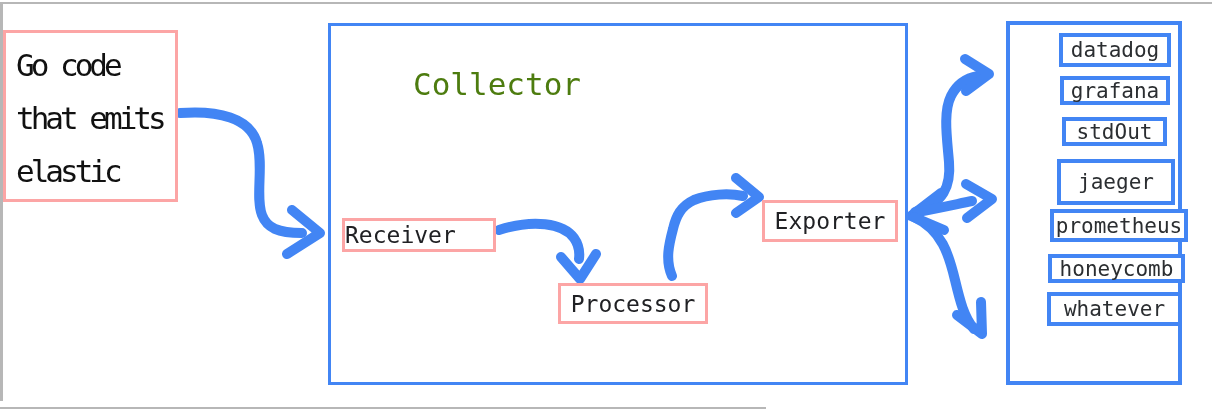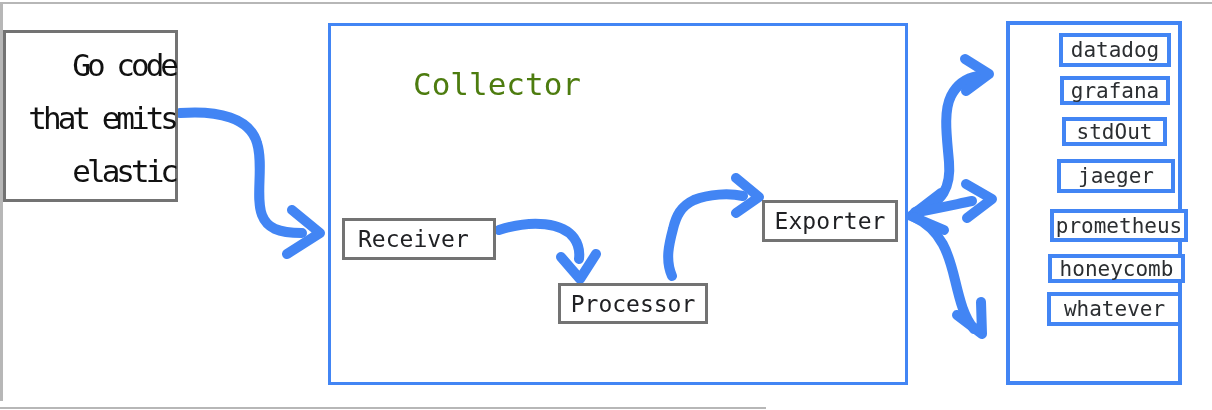--- a/index.html
+++ b/index.html
@@ -14,27 +14,26 @@
   }
   
   .edge { position: absolute; background: #b7b7b7; }
   .edge-top    { left: 0; top: 2px; width: 1212px; height: 2px; }
   .edge-left   { left: 0; top: 2px; width: 3px; height: 399px; }
   .edge-bottom { left: 0; top: 407px; width: 766px; height: 2px; }
 
   
   .node {
     position: absolute;
-    border: 3px solid #737373;
+    border: 3px solid #fca5a5;
     background: #ffffff;
     color: #202124;
     display: flex;
     align-items: center;
     justify-content: center;
-    text-align: right;
   }
 
   .source-box {
     left: 3px; top: 30px; width: 175px; height: 172px;
     display: block;
     padding: 6px 0 0 10px;
     color: #111111;
   }
   .source-line {
     font-size: 31px;
@@ -52,21 +51,21 @@
   }
   .collector-title {
     position: absolute;
     left: 413px; top: 66px;
     font-size: 31px;
     color: #4d7c0f;
     white-space: nowrap;
   }
 
   .stage { font-size: 23px; white-space: nowrap; }
-  .stage-receiver  { left: 342px; top: 218px; width: 154px; height: 42px; justify-content: flex-start; padding-left: 13px; }
+  .stage-receiver  { left: 342px; top: 218px; width: 154px; height: 34px; justify-content: flex-start; }
   .stage-processor { left: 558px; top: 283px; width: 150px; height: 41px; }
   .stage-exporter  { left: 762px; top: 200px; width: 136px; height: 42px; }
 
   .sinks-box {
     position: absolute;
     left: 1006px; top: 21px; width: 176px; height: 364px;
     border: 4px solid #4285f4;
     background: #ffffff;
   }
   .sink {
@@ -77,21 +76,21 @@
     font-size: 21px;
     display: flex;
     align-items: center;
     justify-content: center;
     white-space: nowrap;
     margin-left: 13px;
   }
   .sink:nth-of-type(1) { left: 36px; top: 8px;   width: 112px; height: 34px; }
   .sink:nth-of-type(2) { left: 37px; top: 51px;  width: 110px; height: 29px; }
   .sink:nth-of-type(3) { left: 39px; top: 92px;  width: 105px; height: 29px; }
-  .sink:nth-of-type(4) { left: 34px; top: 134px; width: 118px; height: 34px; }
+  .sink:nth-of-type(4) { left: 34px; top: 134px; width: 118px; height: 46px; }
   .sink:nth-of-type(5) { left: 27px; top: 184px; width: 138px; height: 33px; }
   .sink:nth-of-type(6) { left: 25px; top: 229px; width: 137px; height: 29px; }
   .sink:nth-of-type(7) { left: 24px; top: 267px; width: 135px; height: 34px; }
   .sink:nth-of-type(8) { left: 29px; top: 312px; width: 135px; height: 34px; }
 
   .arrows {
     position: absolute;
     left: 0; top: 0; width: 1212px; height: 410px;
     pointer-events: none;
   }

